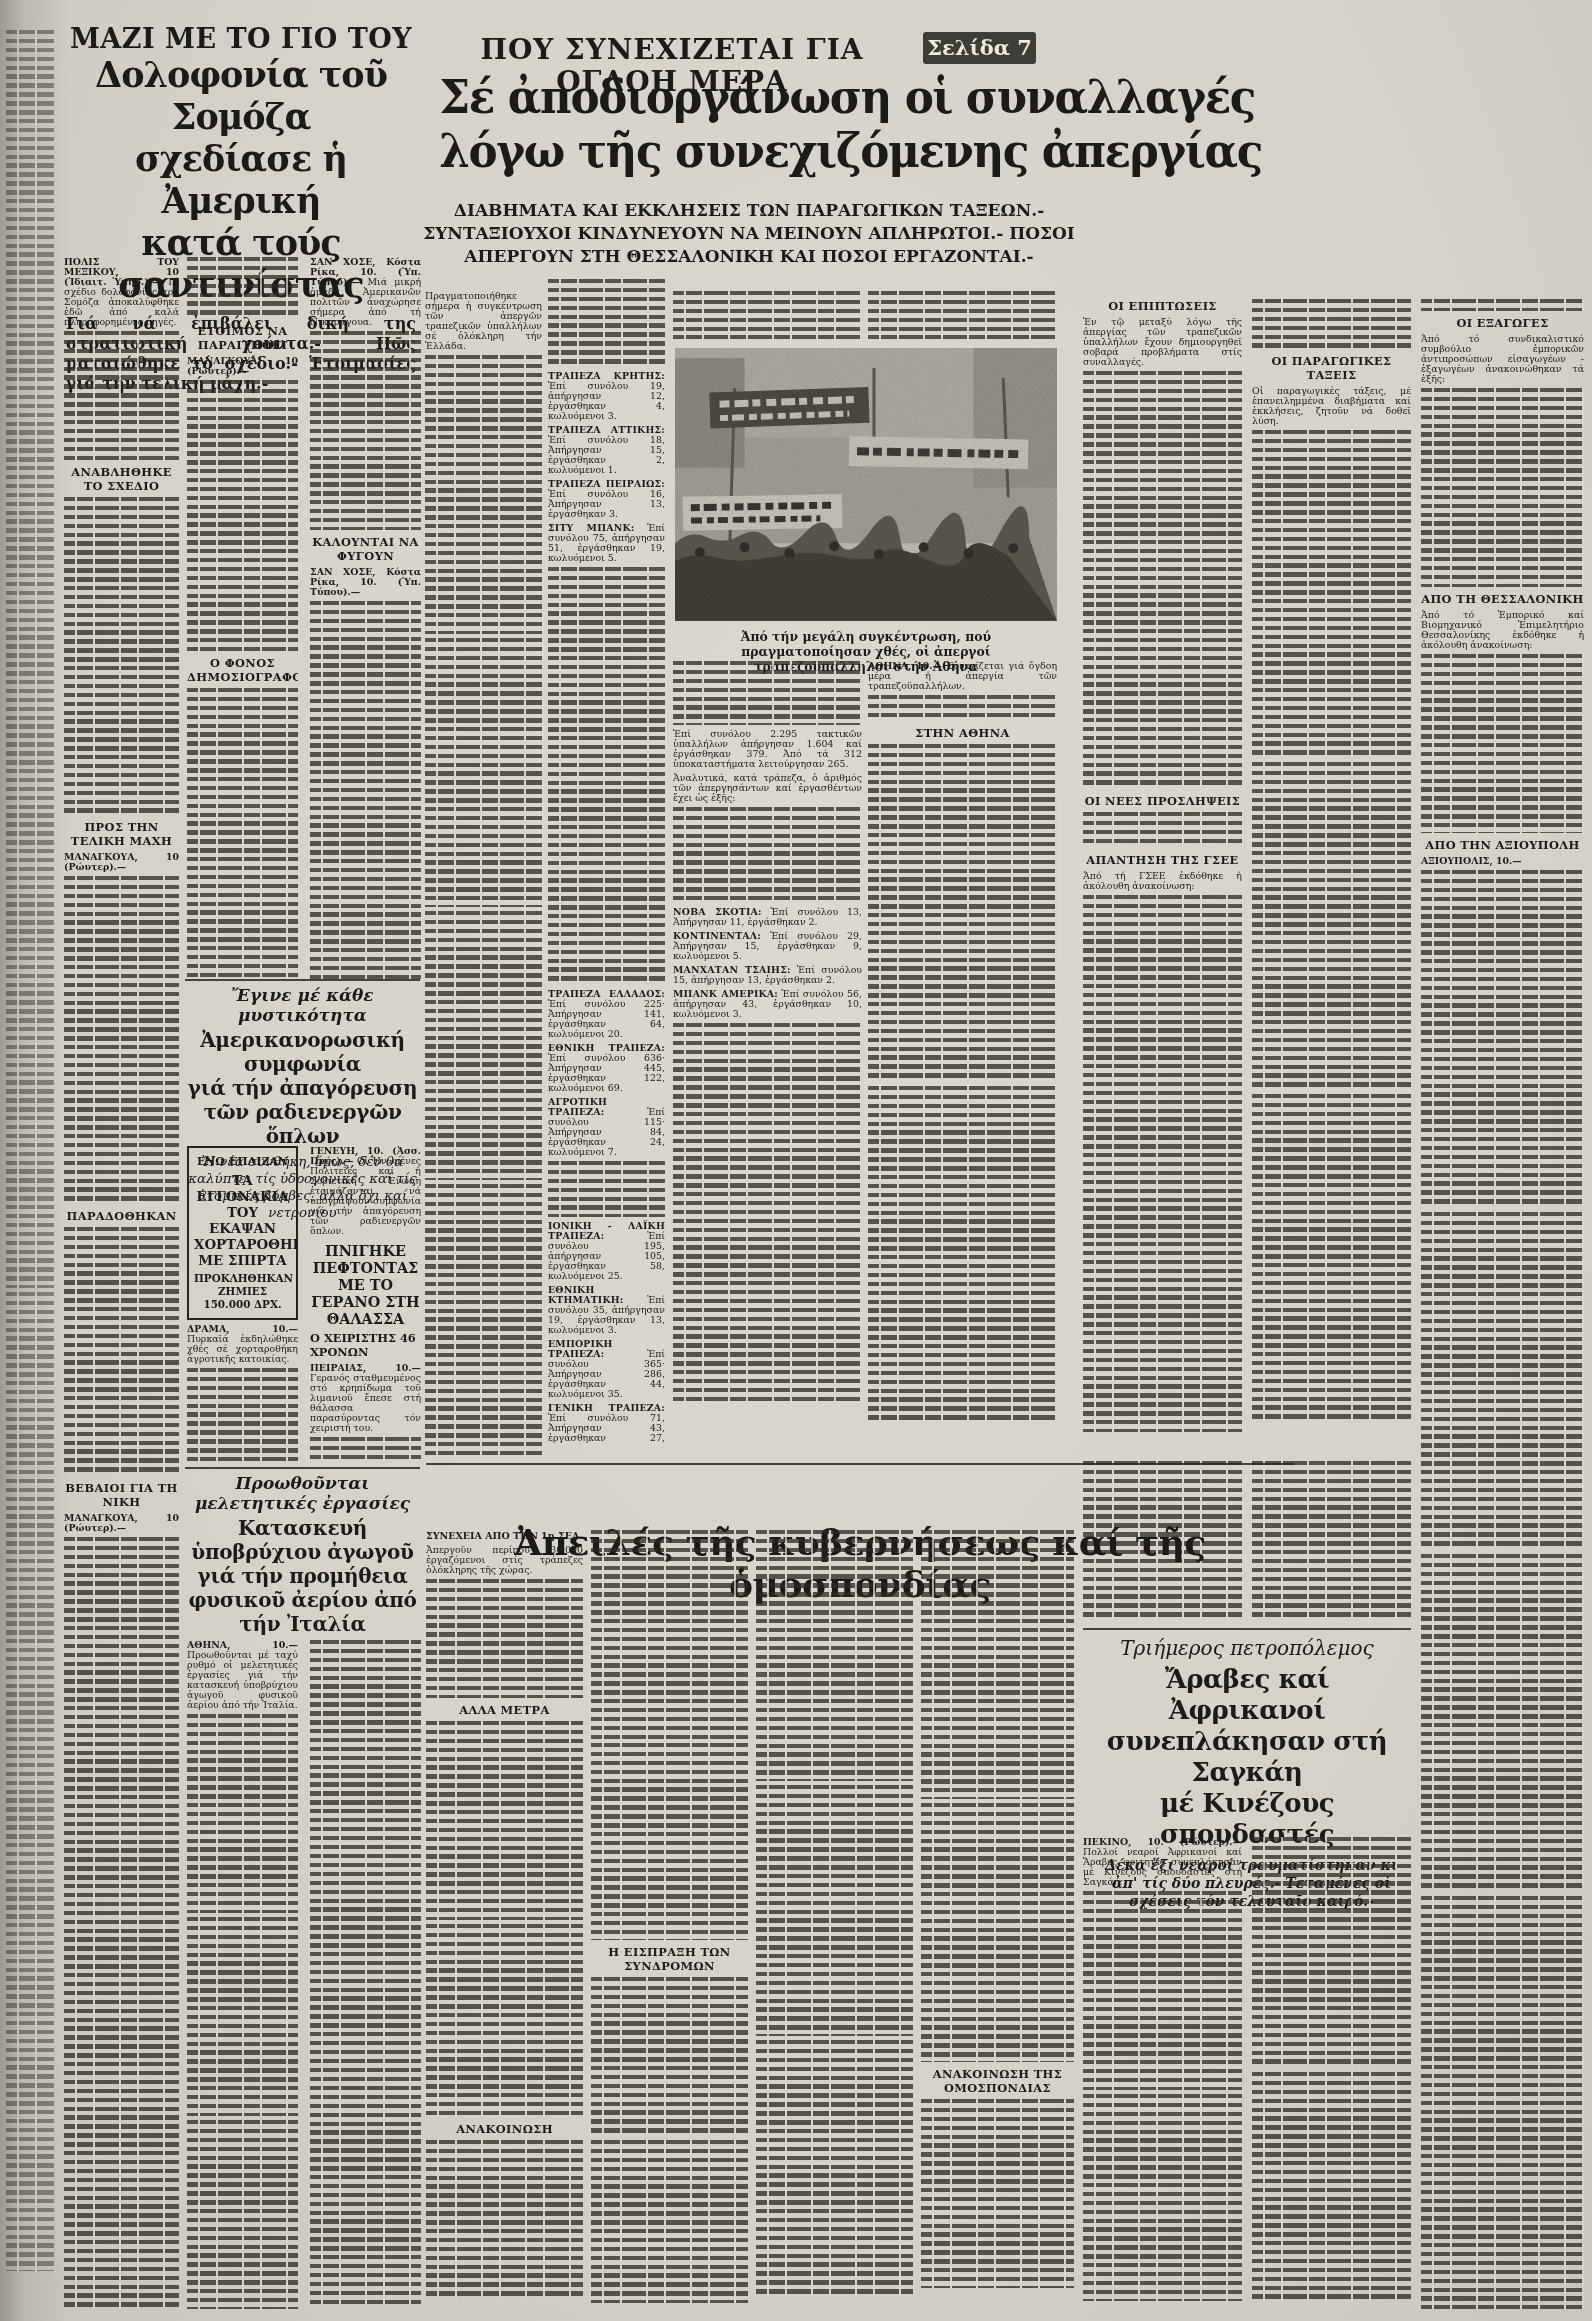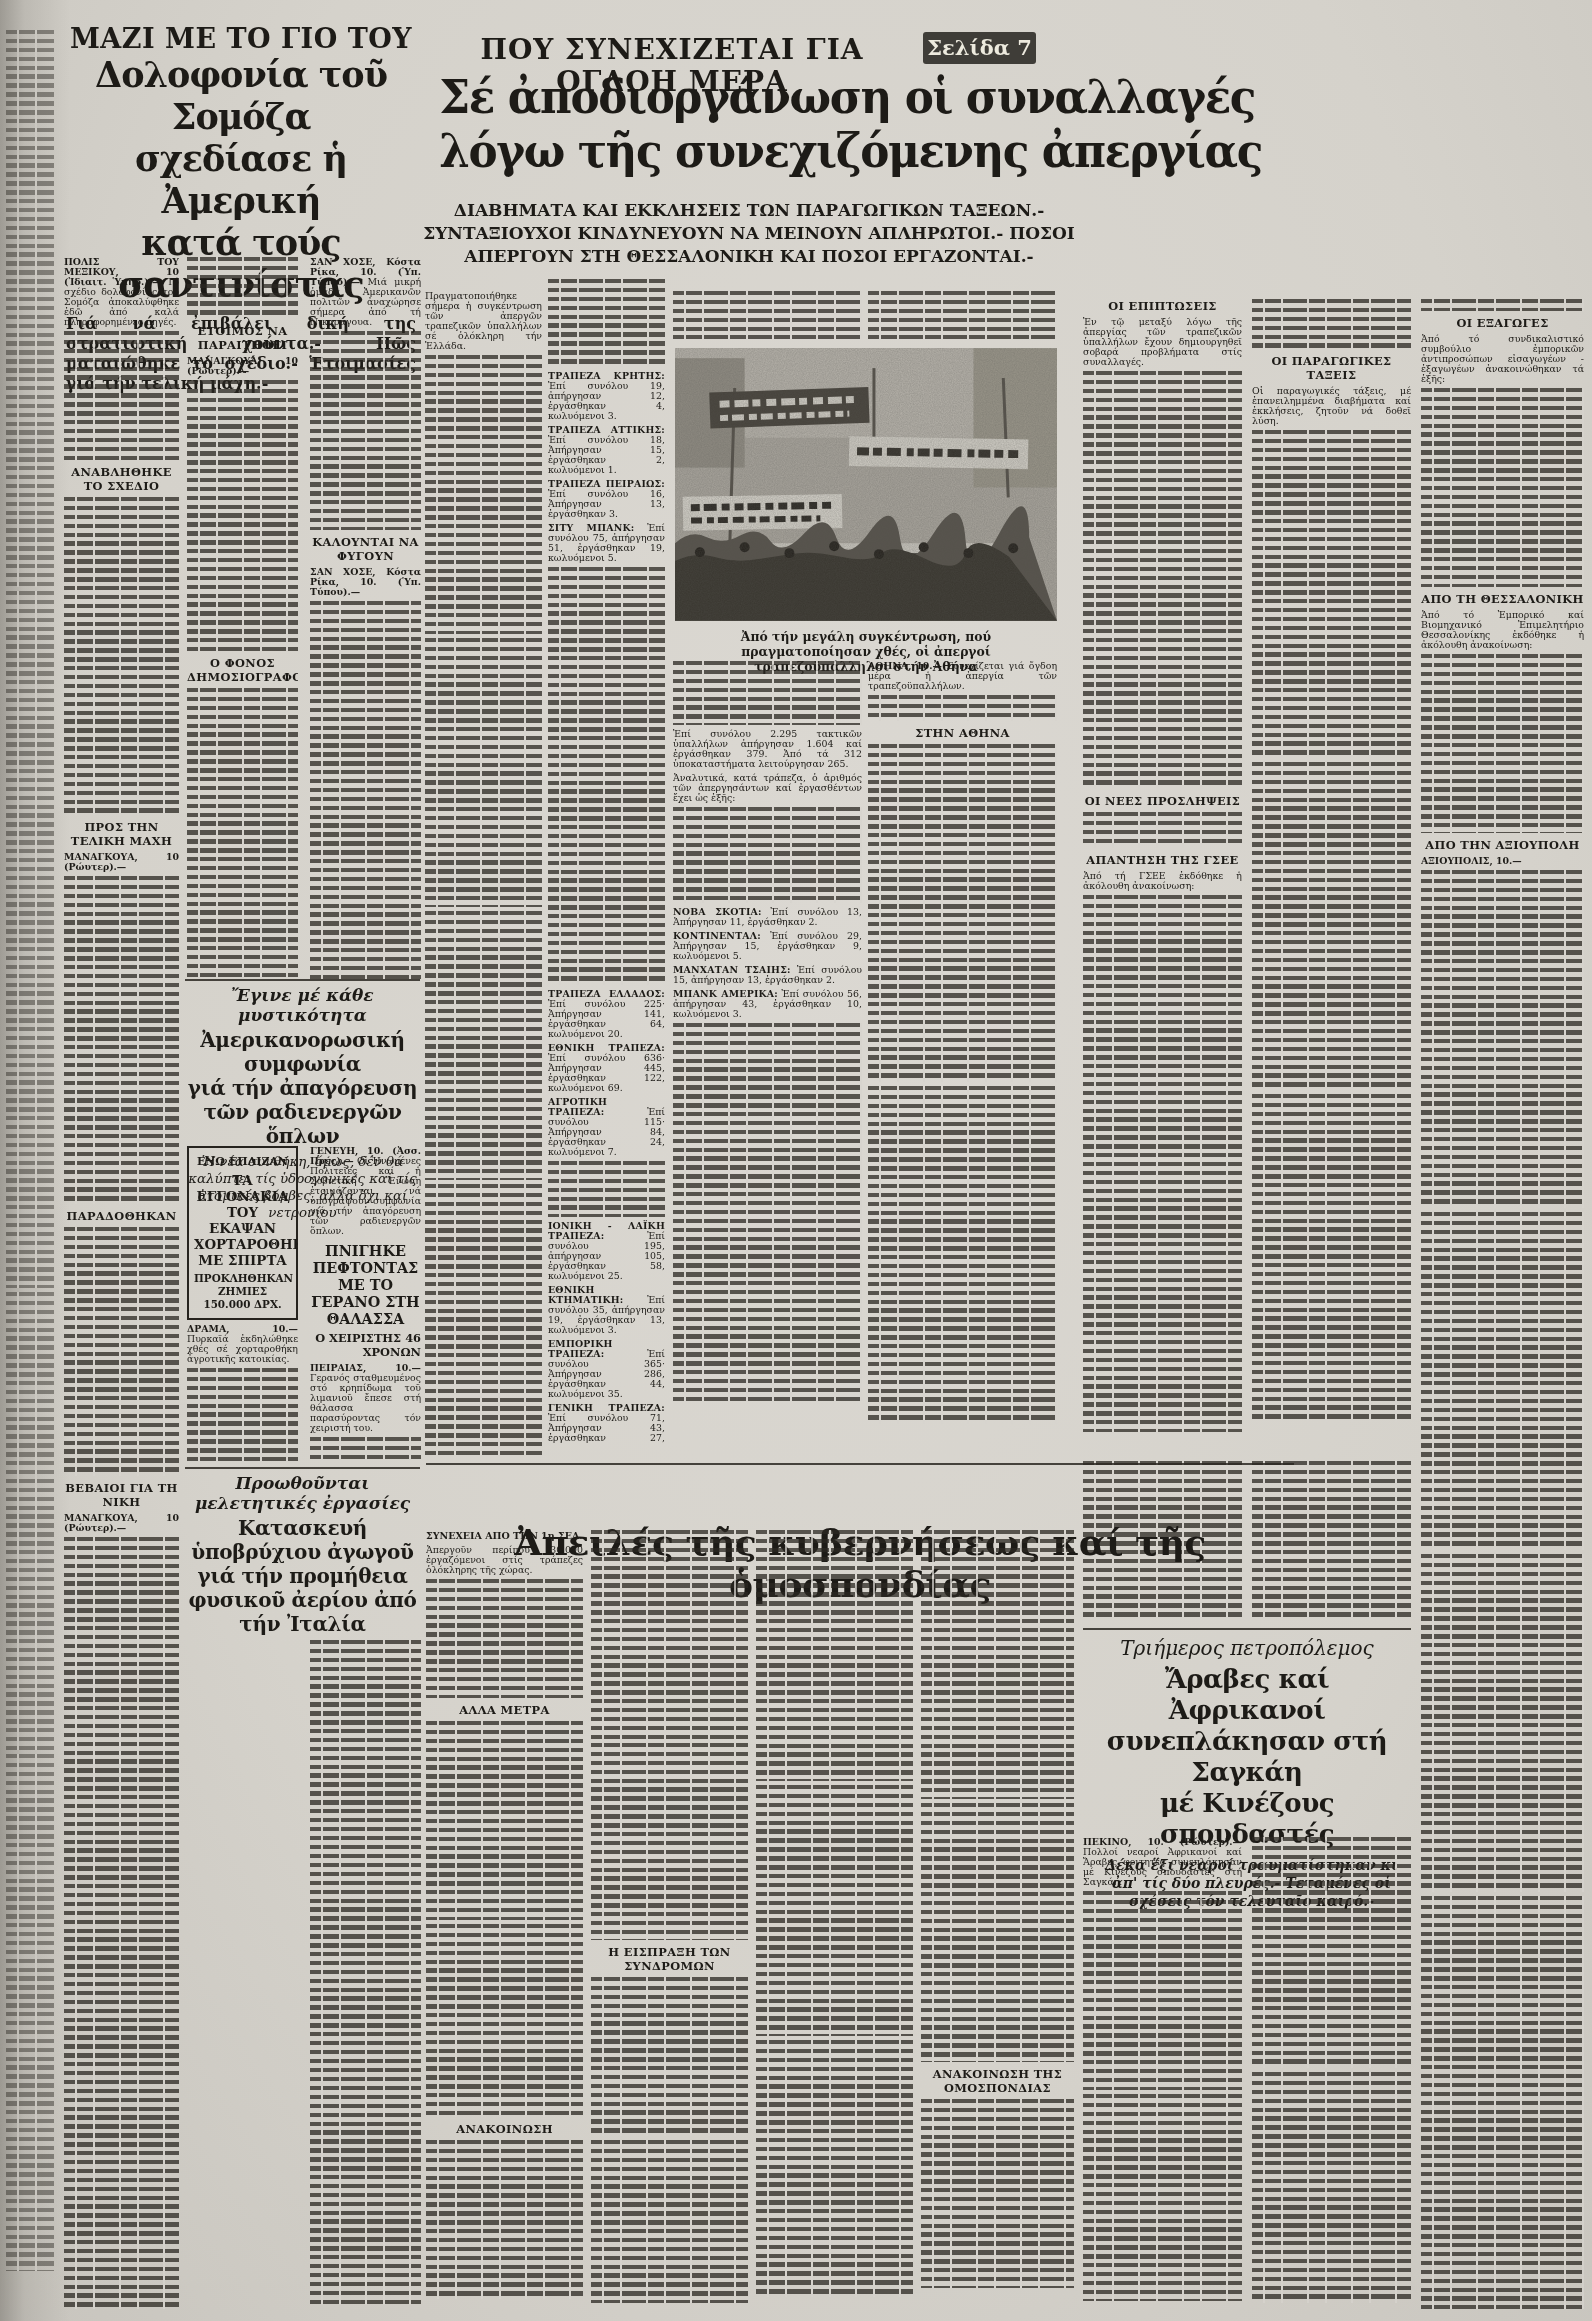--- a/index.html
+++ b/index.html
@@ -46,21 +46,21 @@
   .feat-kicker { font-weight:700; font-style:italic; font-size:17px; line-height:20px; text-align:center; }
   .feat-hl { font-weight:700; font-size:20px; line-height:24px; text-align:center; letter-spacing:-0.3px; }
   .feat-deck { font-style:italic; font-size:13.4px; line-height:17px; text-align:center; }
 
   .drama-box { border:2px solid #26231e; padding:7px 5px; }
   .drama-kicker { font-weight:700; font-size:11px; text-align:center; }
   .drama-hl { font-weight:700; font-size:13.4px; line-height:16px; text-align:center; margin-top:4px; }
   .drama-sub { font-weight:700; font-size:10.4px; line-height:13px; text-align:center; margin-top:4px; }
 
   .crane-hl { font-weight:700; font-size:14.4px; line-height:17px; text-align:center; }
-  .crane-sub { font-weight:700; font-size:11.4px; line-height:14px; text-align:right; }
+  .crane-sub { font-weight:700; font-size:11.4px; line-height:14px; text-align:left; }
 
   .wide-hl { font-weight:700; font-size:36px; line-height:42px; text-align:center; letter-spacing:-0.5px; }
   .cont-tag { font-weight:700; font-size:9.5px; line-height:11px; }
 
   .shang-kicker { font-style:italic; font-size:20px; line-height:24px; text-align:center; }
   .shang-hl { font-weight:700; font-size:26px; line-height:31px; text-align:center; letter-spacing:-0.5px; }
   .shang-deck { font-weight:700; font-style:italic; font-size:14px; line-height:18px; text-align:center;margin-left:9px; }
 
   .caption { font-weight:700; font-size:12.4px; line-height:15px; text-align:center; }
   figure { margin:0; }
@@ -144,20 +144,26 @@
     <p class="bt"><b class="dl">ΠΕΙΡΑΙΑΣ, 10.—</b> <span>Γερανός σταθμευμένος στό κρηπίδωμα τοῦ λιμανιοῦ ἔπεσε στή θάλασσα παρασύροντας τόν χειριστή του.</span></p>
     <div class="fx" style="height:96px;"></div>
   </div>
 
   <div class="rule abs" style="left:185px; top:1467px; width:235px;"></div>
   <div class="abs" style="left:185px; top:1473px; width:235px;">
     <div class="feat-kicker">Προωθοῦνται μελετητικές ἐργασίες</div>
     <div class="feat-hl" style="margin-top:3px;">Κατασκευή ὑποβρύχιου ἀγωγοῦ</div>
     <div class="feat-hl">γιά τήν προμήθεια</div>
     <div class="feat-hl">φυσικοῦ ἀερίου ἀπό τήν Ἰταλία</div>
+  </div>
+  <div class="col" style="left:187px; top:1640px; width:111px; height:669px;">
+    <p class="bt"><b class="dl">ΑΘΗΝΑ, 10.—</b> <span>Προωθοῦνται μέ ταχύ ρυθμό οἱ μελετητικές ἐργασίες γιά τήν κατασκευή ὑποβρύχιου ἀγωγοῦ φυσικοῦ ἀερίου ἀπό τήν Ἰταλία.</span></p>
+    <div class="fx" style="height:199px;"></div>
+    <div class="fx" style="height:199px;"></div>
+    <div class="fx" style="height:189px;"></div>
   </div>
   <div class="col" style="left:310px; top:1640px; width:111px; height:669px;">
     <div class="fx" style="height:219px;"></div>
     <div class="fx" style="height:219px;"></div>
     <div class="fx" style="height:219px;"></div>
   </div>
 
   <div class="abs" style="left:423px; top:34px; width:498px;">
     <div class="strike-kicker">ΠΟΥ ΣΥΝΕΧΙΖΕΤΑΙ ΓΙΑ ΟΓΔΟΗ ΜΕΡΑ</div>
   </div>

